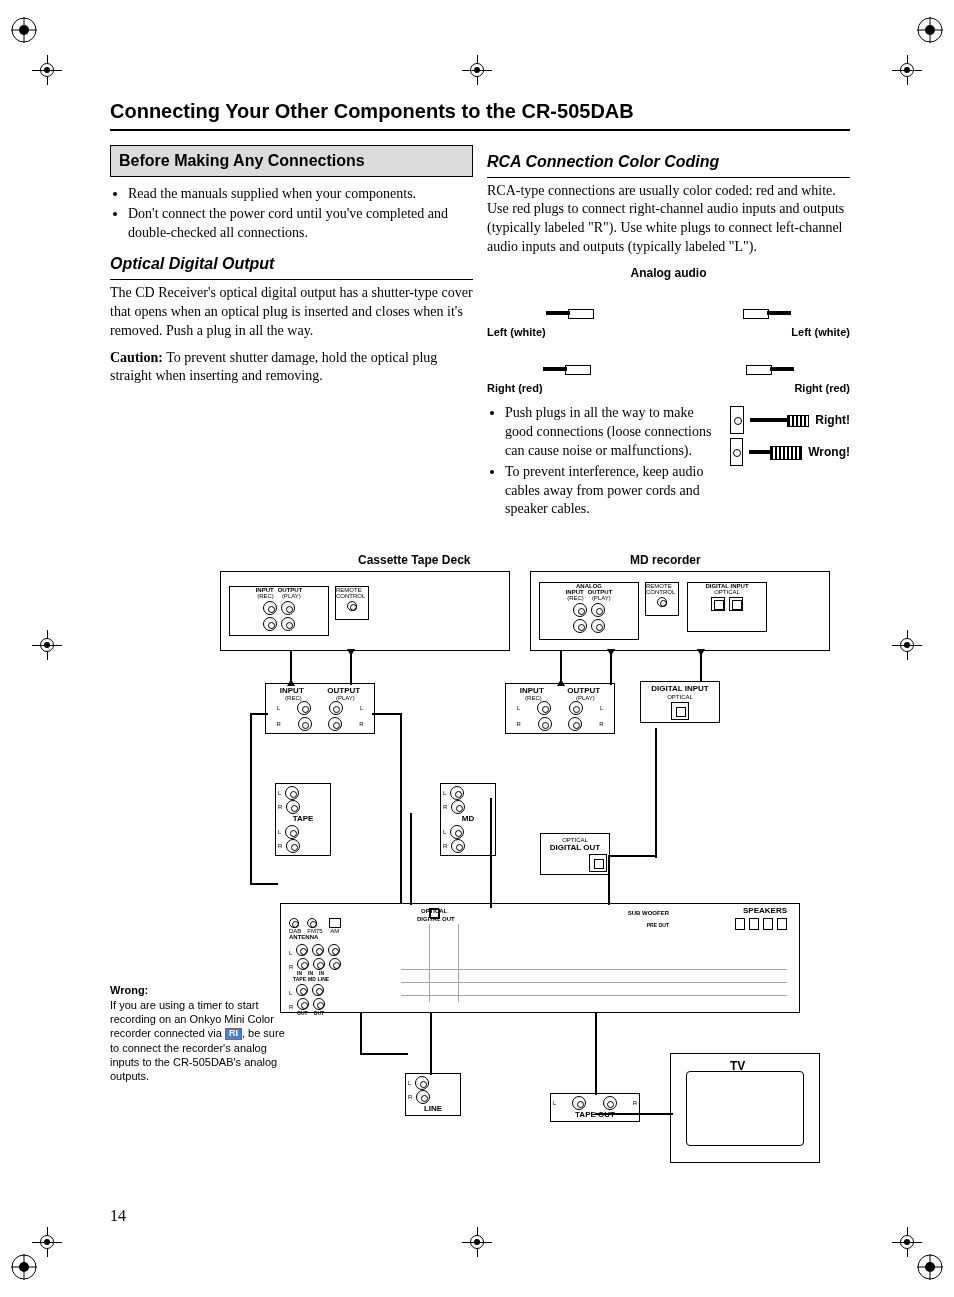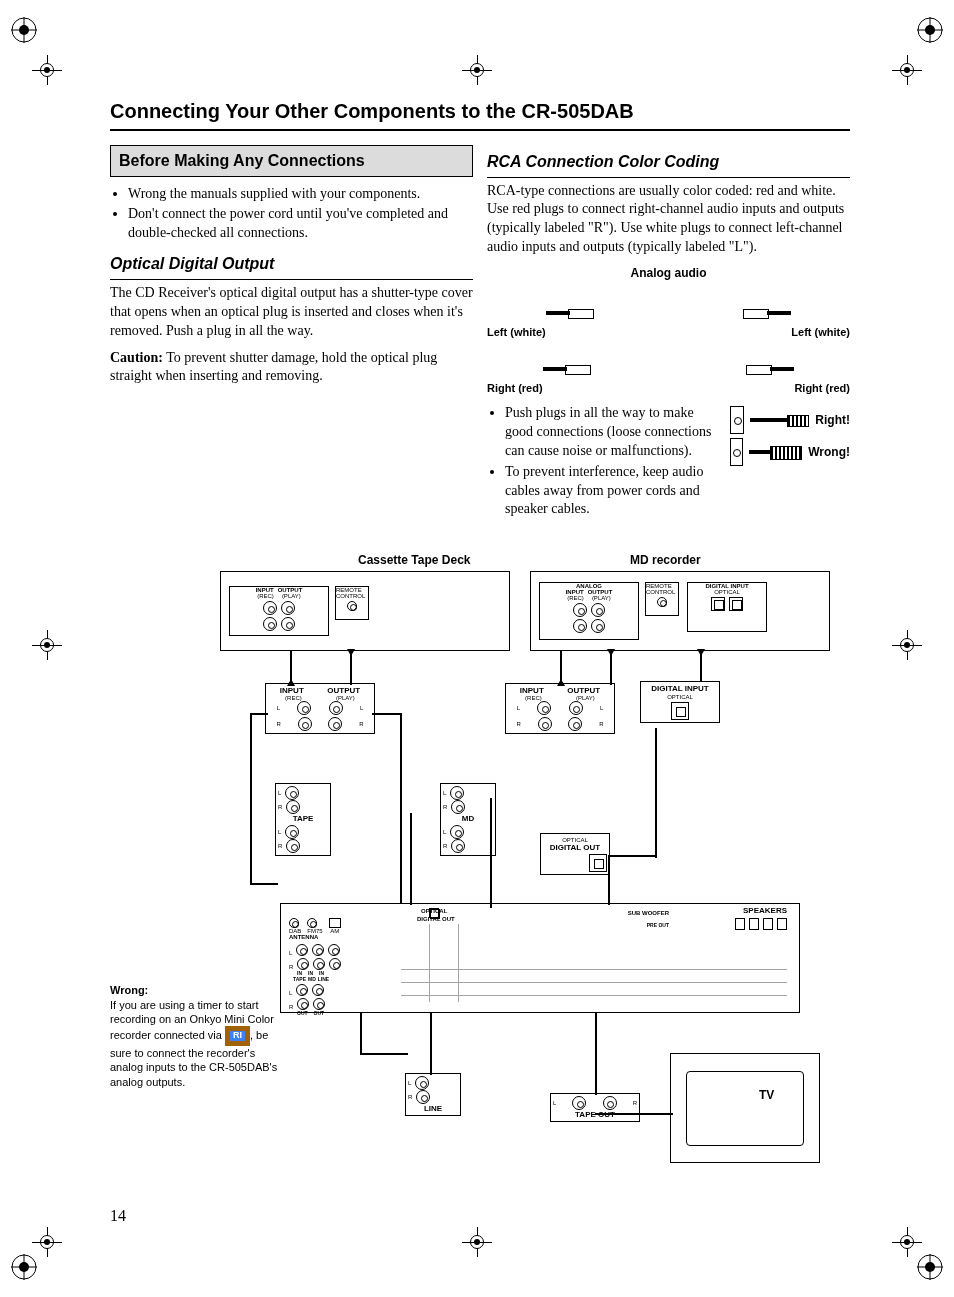--- a/index.html
+++ b/index.html
@@ -191,21 +191,21 @@
 
   .note-box {
     position:absolute;
     width: 180px;
     font-size: 11px;
     line-height:1.3;
     font-family: Arial, Helvetica, sans-serif;
   }
   .note-box b { font-weight:bold; }
   .ri-sym {
-    display:inline-block; border:5px solid #a16207; padding:0 3px;
+    display:inline-block; border:1px solid #a16207; padding:0 3px;
     font-weight:bold; font-size:9px; vertical-align:middle; line-height:1.1;
     background:#3b82f6; color:#fff;
   }
 
   .tv-box {
     position:absolute; border:1.5px solid #000;
     display:flex; align-items:center; justify-content:center;
   }
   .tv-screen { width:80%; height:70%; border:1.5px solid #000; border-radius:4px; }
   .tv-label { position:absolute; font-weight:bold; font-size:12px; }
@@ -297,21 +297,21 @@
   </div>
 
 <div class="page">
 
   <h1 class="maintitle">Connecting Your Other Components to the CR-505DAB</h1>
 
   <div class="cols">
     <div class="col">
       <div class="boxhead">Before Making Any Connections</div>
       <ul class="tight">
-        <li>Wrong the manuals supplied with your components.</li>
+        <li>Read the manuals supplied when your components.</li>
         <li>Don't connect the power cord until you've completed and double-checked all connections.</li>
       </ul>
       <h2 class="sub">Optical Digital Output</h2>
       <p>The CD Receiver's optical digital output has a shutter-type cover that opens when an optical plug is inserted and closes when it's removed. Push a plug in all the way.</p>
       <p class="caution">
         <b>Caution:</b><span> To prevent shutter damage, hold the optical plug straight when inserting and removing.</span>
       </p>
     </div>
 
     <div class="col">
@@ -612,21 +612,21 @@
         <div class="rca"></div>
           <div class="rca"></div>
         <span class="tiny">R</span>
       </div>
       <span class="io-title">TAPE OUT</span>
     </div>
 
     <div class="tv-box" style="left:560px; top:500px; width:150px; height:110px;">
       <div class="tv-screen"></div>
     </div>
-    <div class="tv-label" style="left:620px; top:535px;margin-left:29px;">TV</div>
+    <div class="tv-label" style="left:620px; top:506px;">TV</div>
 
     <div class="note-box" style="left:0; top:430px;">
       <b>Wrong:</b><br>
       <span>If you are using a timer to start recording on an Onkyo Mini Color recorder connected via </span>
       <span class="ri-sym">RI</span><span>, be sure to connect the recorder's analog inputs to the CR-505DAB's analog outputs.</span>
     </div>
 
     <div class="wire v" style="left:180px; top:98px; height:34px;"></div>
     <div class="wire v" style="left:240px; top:98px; height:34px;"></div>
     <div class="wire v" style="left:450px; top:98px; height:34px;"></div>

